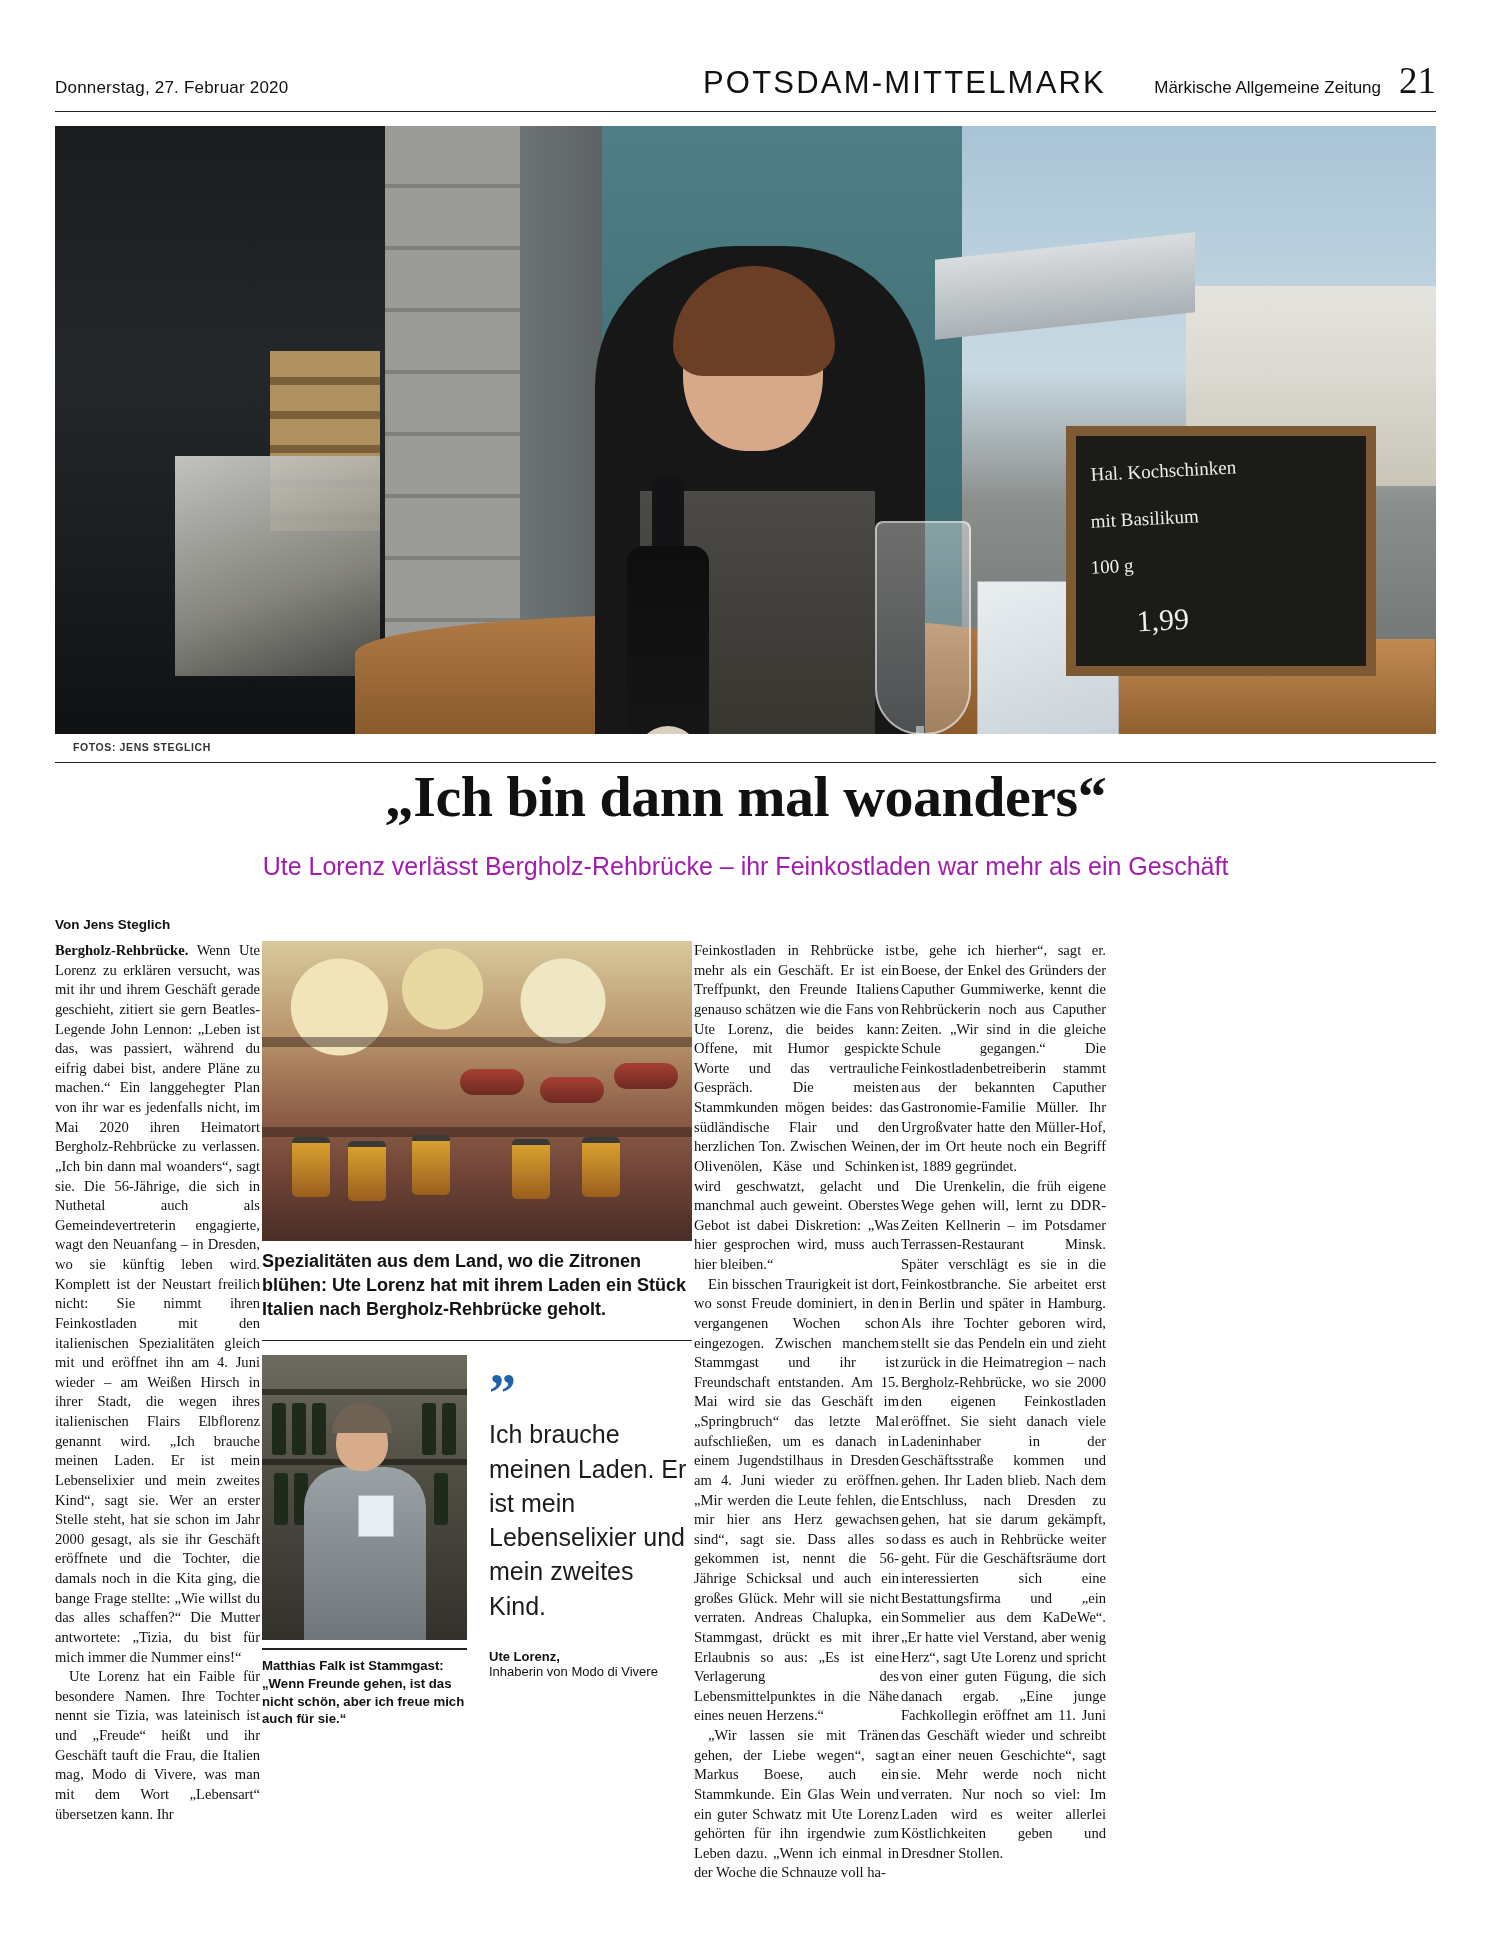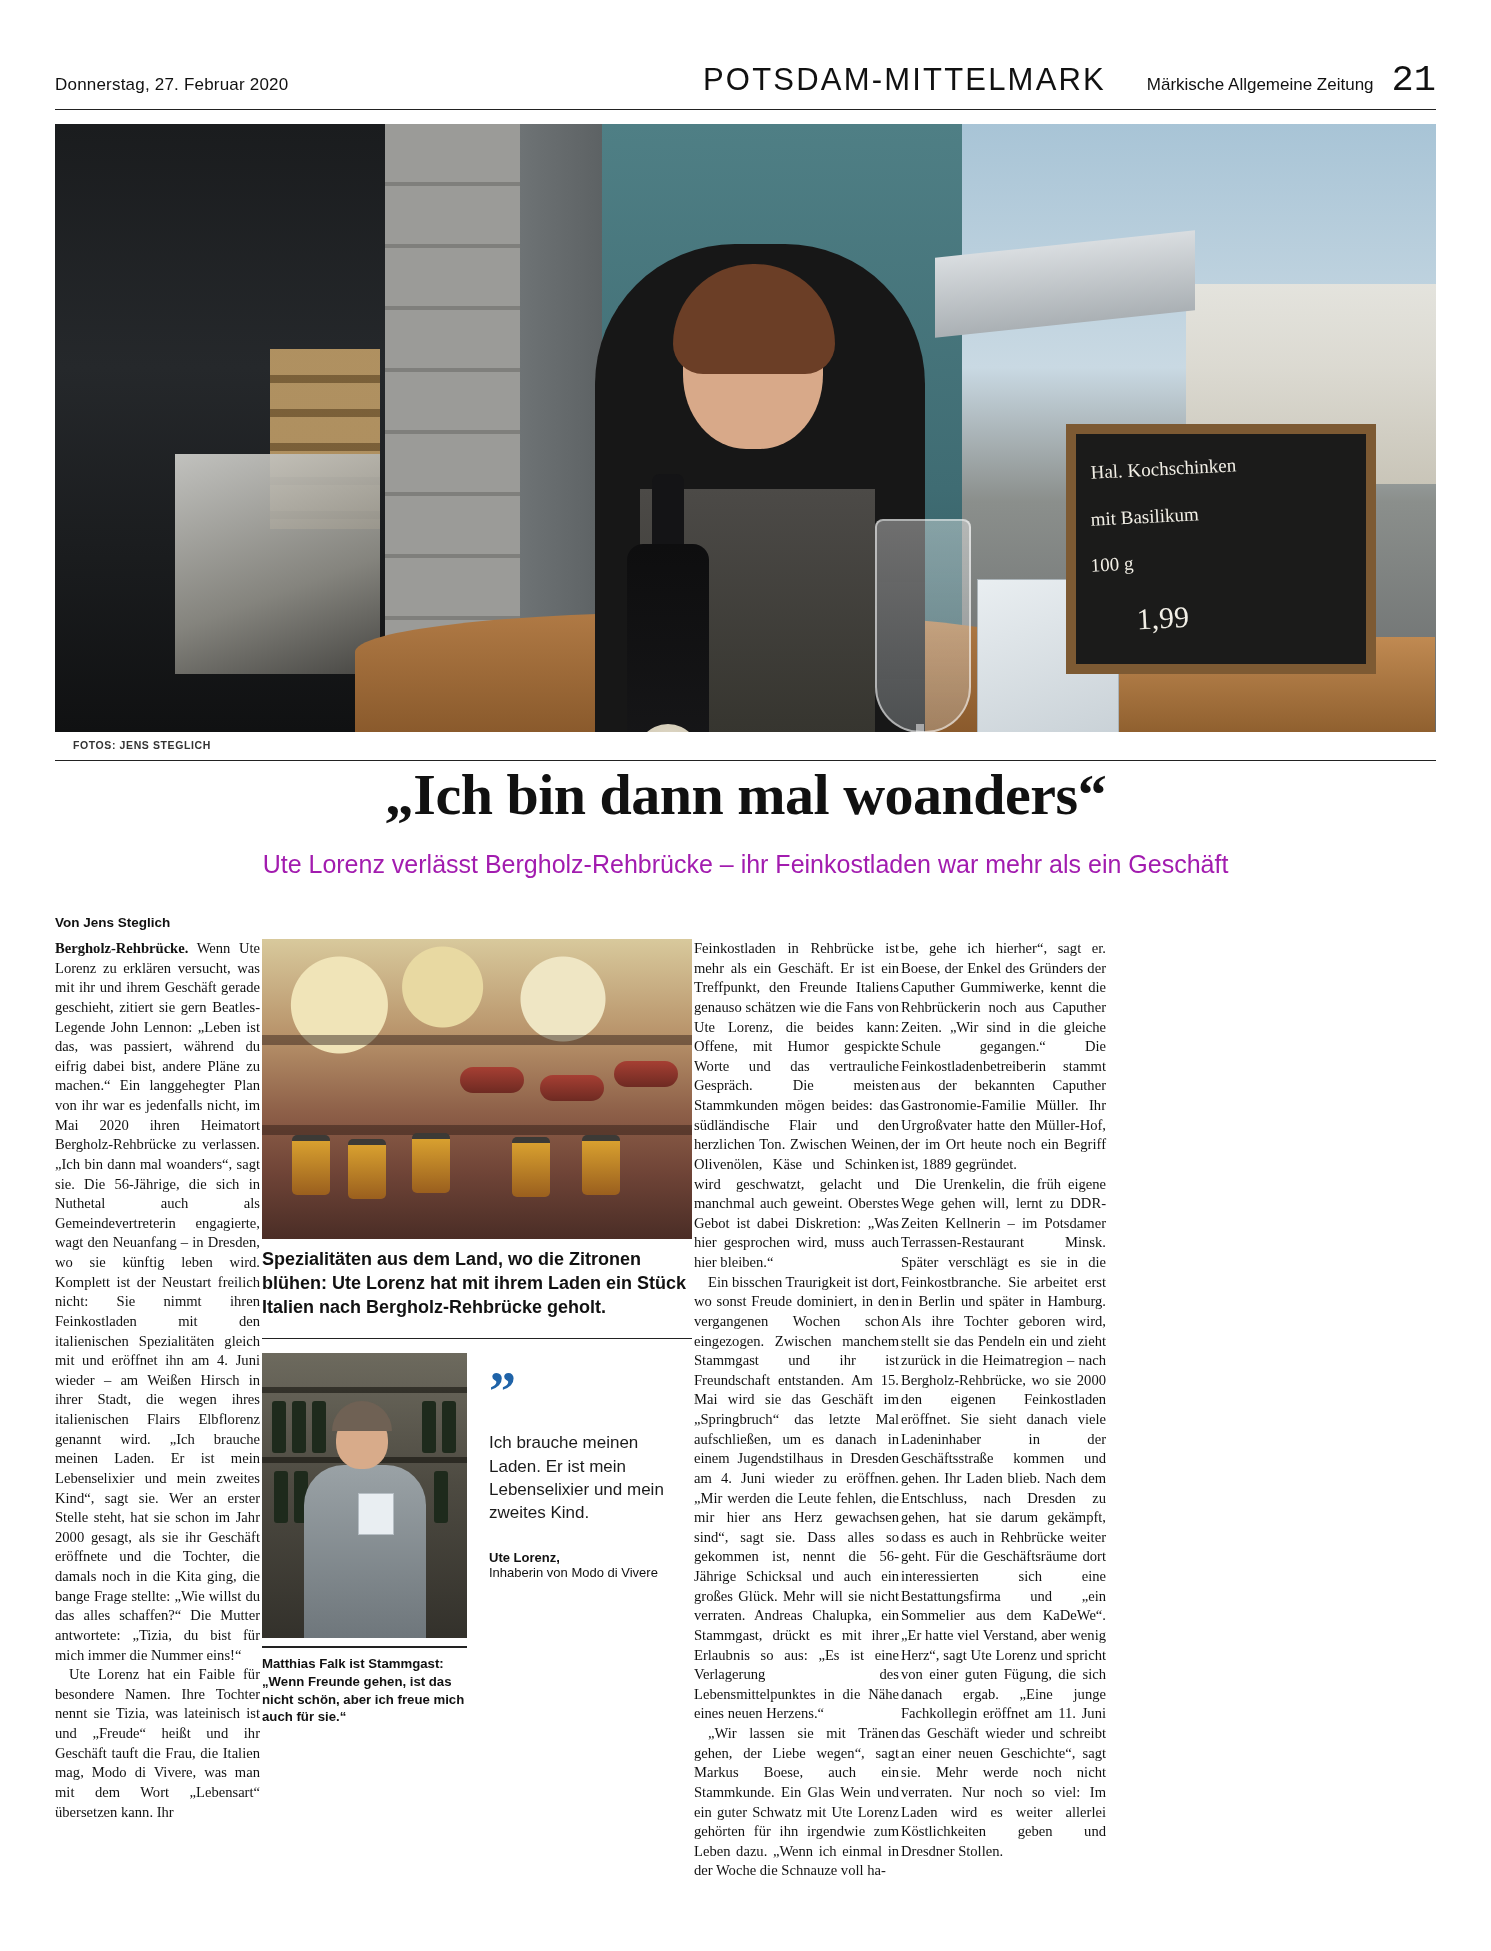--- a/index.html
+++ b/index.html
@@ -53,21 +53,21 @@
     gap: 18px;
     width: 330px;
     justify-content: flex-end;
   }
   .masthead-paper {
     font-family: "Liberation Sans", sans-serif;
     font-size: 17px;
     white-space: nowrap;
   }
   .masthead-pagenum {
-    font-family: Liberation Mono, monospace;
+    font-family: Liberation Serif, serif;
     font-size: 37px;
     font-weight: 400;
     line-height: 1;
   }
   .rule-top {
     border-top: 1.5px solid #222;
     margin-top: 4px;
   }
 
   
@@ -395,24 +395,23 @@
     color: #1f63a8;
     font-family: "Liberation Serif", serif;
     font-size: 54px;
     font-weight: bold;
     line-height: 0.6;
     letter-spacing: -3px;
     height: 40px;
   }
   .pq-text {
     font-family: "Liberation Sans", sans-serif;
-    font-size: 17px;
+    font-size: 25px;
     line-height: 1.37;
     color: #1b1b1b;
-    margin-top: 16px;
   }
   .pq-attr {
     font-family: "Liberation Sans", sans-serif;
     font-size: 13px;
     font-weight: bold;
     margin-top: 26px;
   }
   .pq-role {
     font-family: "Liberation Sans", sans-serif;
     font-size: 13px;

